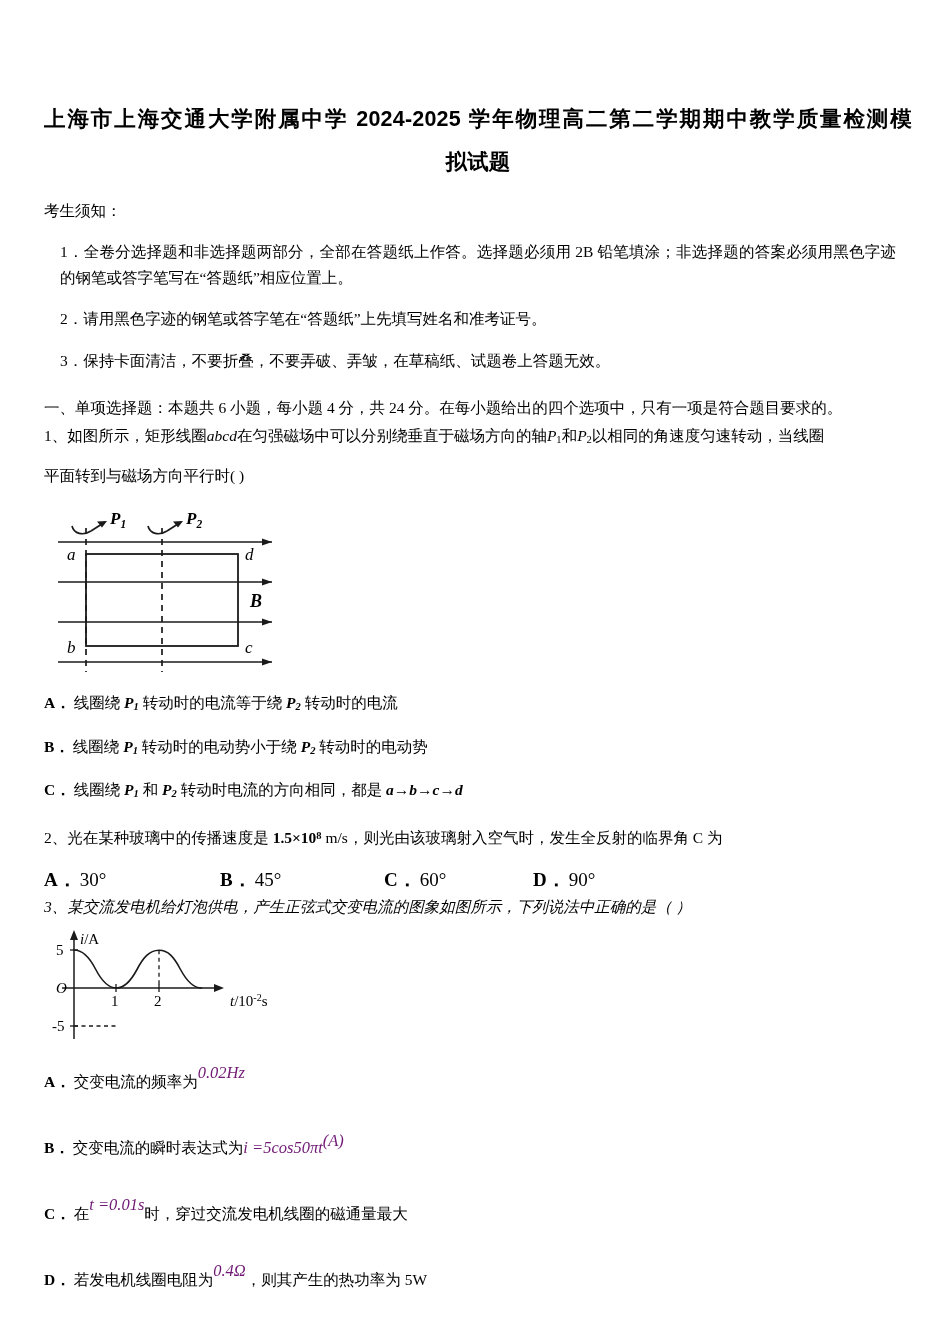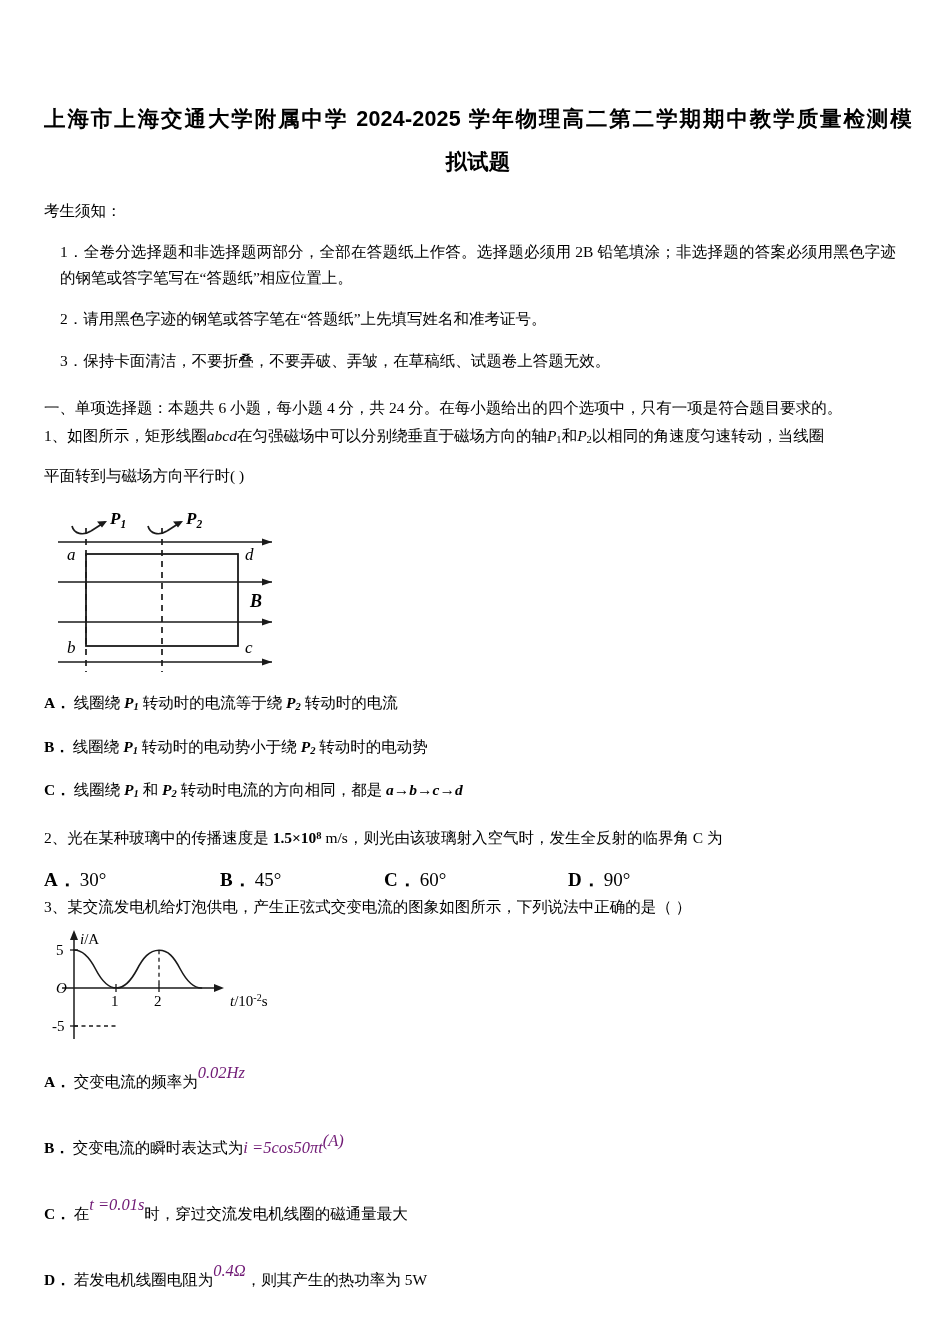--- a/index.html
+++ b/index.html
@@ -209,24 +209,24 @@
 
 
     <p class="q-stem" style="margin-top:18px;">
       <span>2、</span><span>光在某种玻璃中的传播速度是 </span><span style="font-weight:bold;">1.5×10</span><sup style="font-weight:bold;">8</sup><span style="font-weight:normal;"> m/s</span><span>，则光由该玻璃射入空气时，发生全反射的临界角 C 为</span>
     </p>
 
     <div class="opt-row">
       <span style="left:0px;"><span class="opt-label">A．</span><span>30°</span></span>
       <span style="left:176px;"><span class="opt-label">B．</span><span>45°</span></span>
       <span style="left:340px;"><span class="opt-label">C．</span><span>60°</span></span>
-      <span style="left:524px;"><span class="opt-label">D．</span><span>90°</span></span>
+      <span style="left:489px;"><span class="opt-label">D．</span><span>90°</span></span>
     </div>
 
-    <p class="q-stem" style="">
+    <p class="q-stem" style="font-style:italic;">
       <span>3、</span><span>某交流发电机给灯泡供电，产生正弦式交变电流的图象如图所示，下列说法中正确的是（      ）</span>
     </p>
 
     <div class="fig2-wrap">
       <svg width="280" height="125" viewBox="0 0 280 125">
 
         <g stroke="#1a1a1a" fill="none" stroke-width="1.5">
 
           <line x1="22" y1="115" x2="22" y2="10"></line>
           <path d="M22,6 L18,16 L26,16 Z" fill="#1a1a1a" stroke="none"></path>

